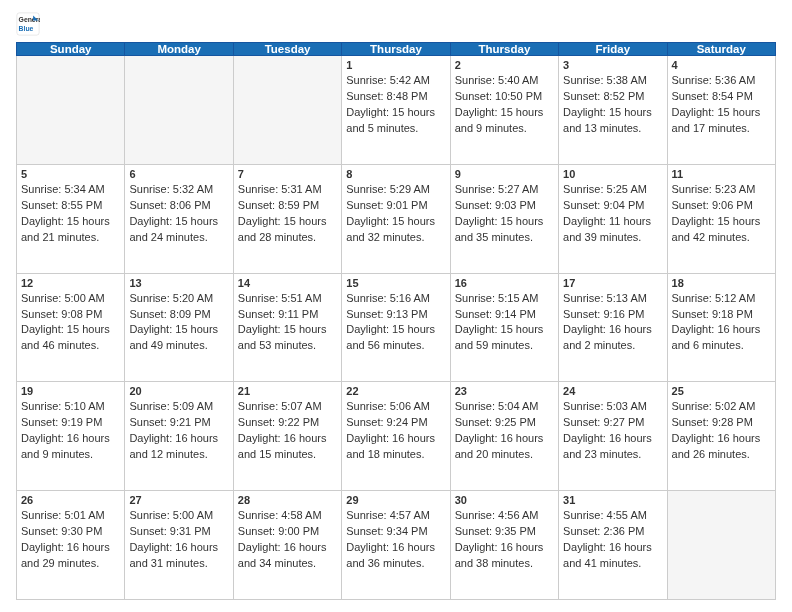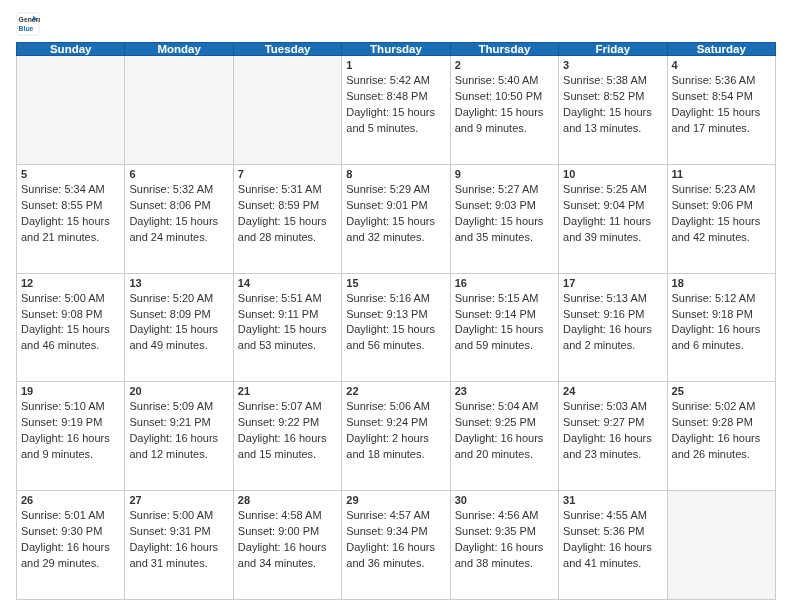--- a/index.html
+++ b/index.html
@@ -310,21 +310,21 @@
           <span>Sunrise: 5:07 AM</span><br>
           <span>Sunset: 9:22 PM</span><br>
           <span>Daylight: 16 hours and 15 minutes.</span>
         </div>
       </td>
           <td>
         <span class="day-num">22</span>
         <div class="day-info">
           <span>Sunrise: 5:06 AM</span><br>
           <span>Sunset: 9:24 PM</span><br>
-          <span>Daylight: 2 hours and 18 minutes.</span>
+          <span>Daylight: 16 hours and 18 minutes.</span>
         </div>
       </td>
           <td>
         <span class="day-num">23</span>
         <div class="day-info">
           <span>Sunrise: 5:04 AM</span><br>
           <span>Sunset: 9:25 PM</span><br>
           <span>Daylight: 16 hours and 20 minutes.</span>
         </div>
       </td>
@@ -383,21 +383,21 @@
         <div class="day-info">
           <span>Sunrise: 4:56 AM</span><br>
           <span>Sunset: 9:35 PM</span><br>
           <span>Daylight: 16 hours and 38 minutes.</span>
         </div>
       </td>
           <td>
         <span class="day-num">31</span>
         <div class="day-info">
           <span>Sunrise: 4:55 AM</span><br>
-          <span>Sunset: 5:36 PM</span><br>
+          <span>Sunset: 2:36 PM</span><br>
           <span>Daylight: 16 hours and 41 minutes.</span>
         </div>
       </td>
           <td class="empty"></td>
         </tr>
       </tbody>
   </table>
 </div>
 
 </body></html>

